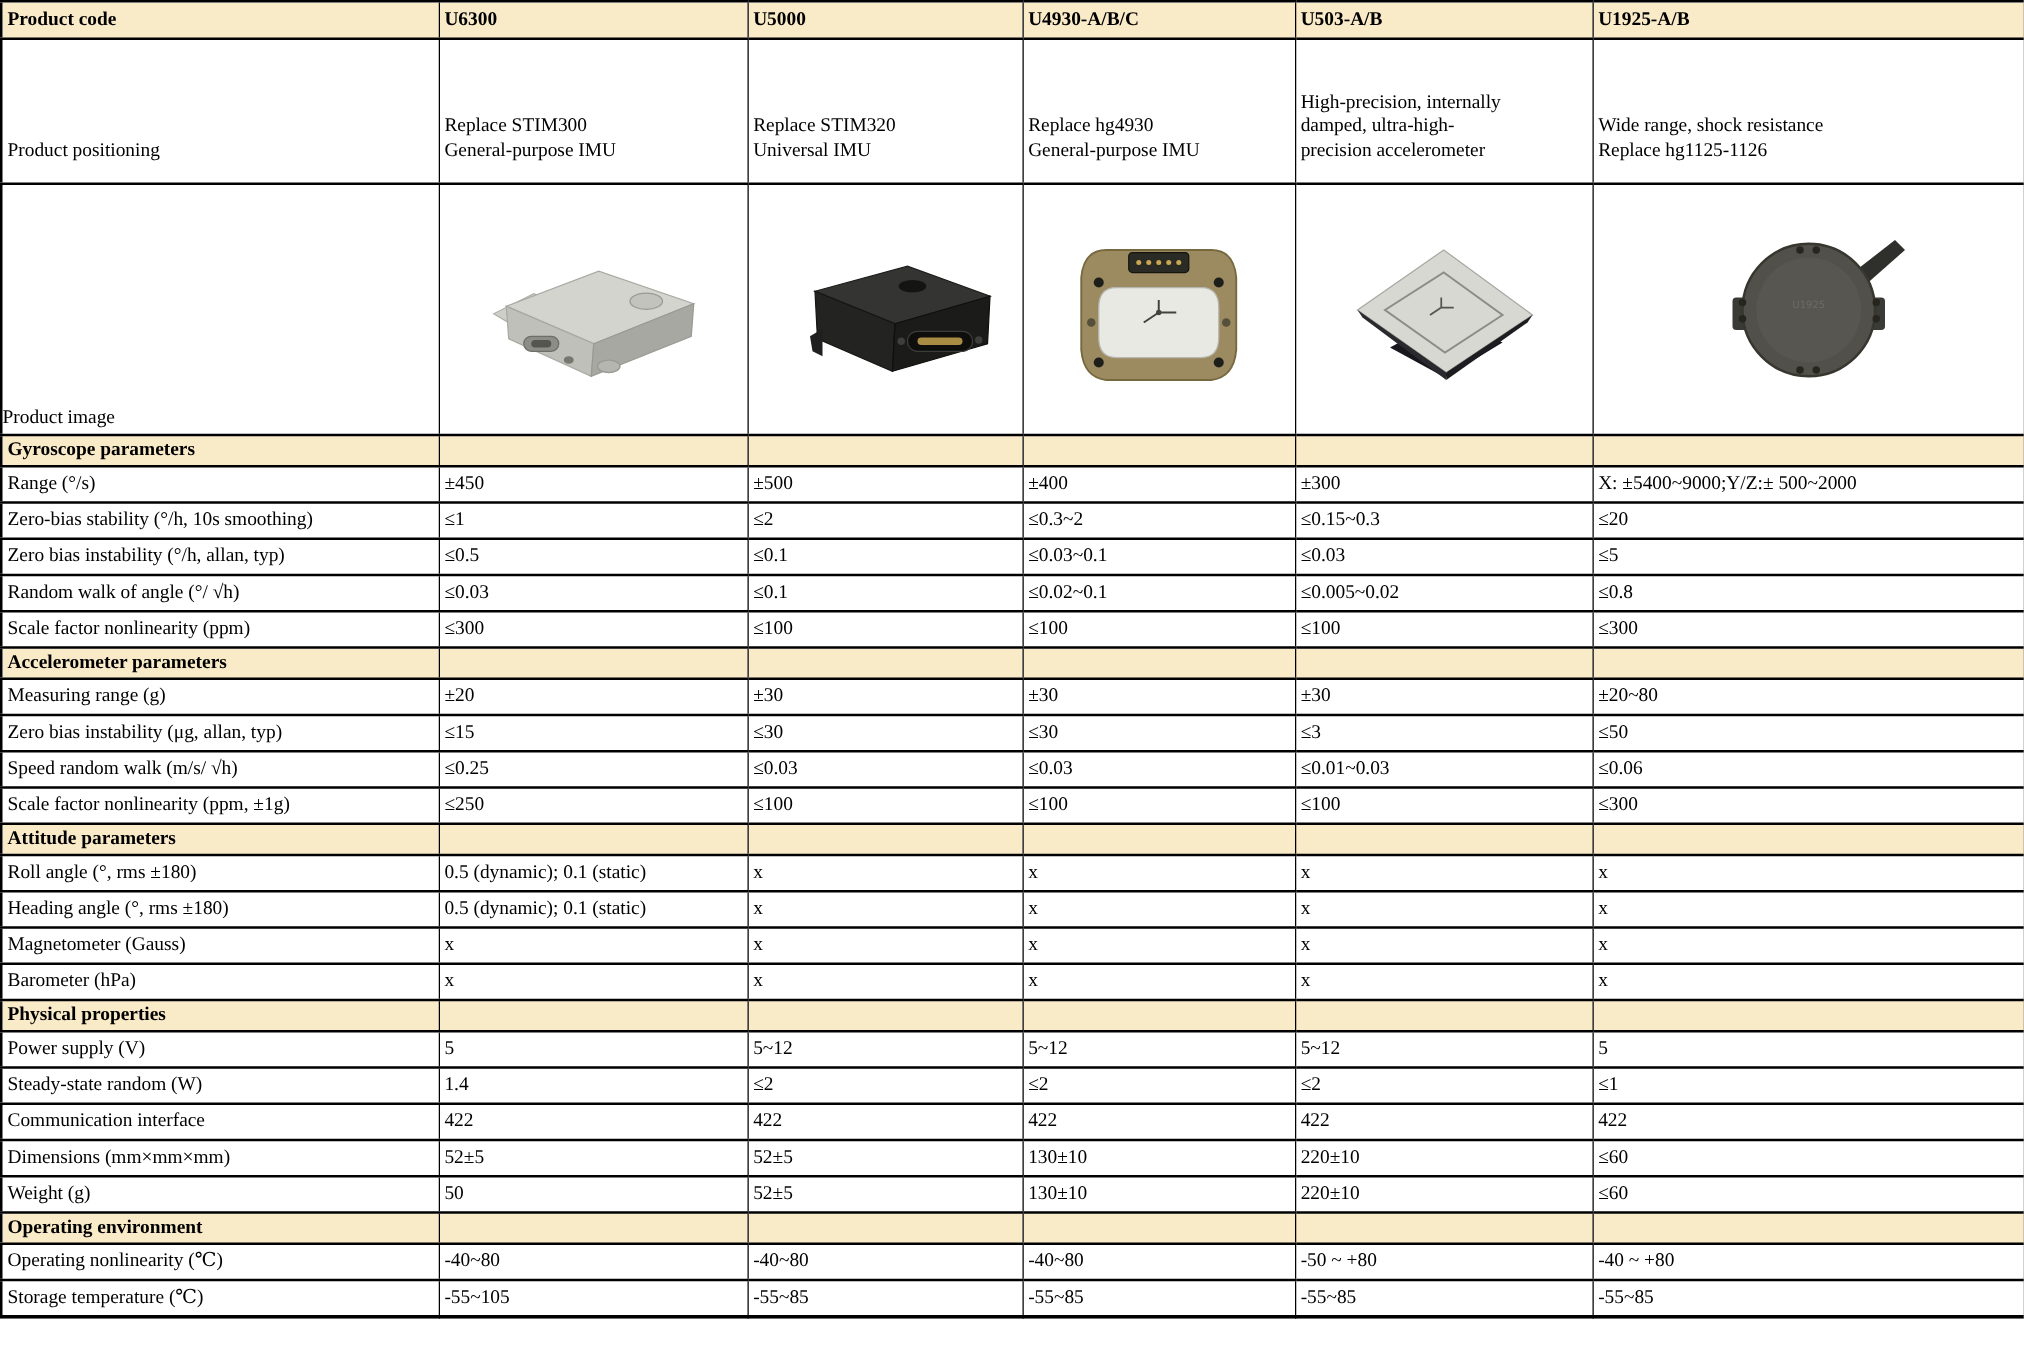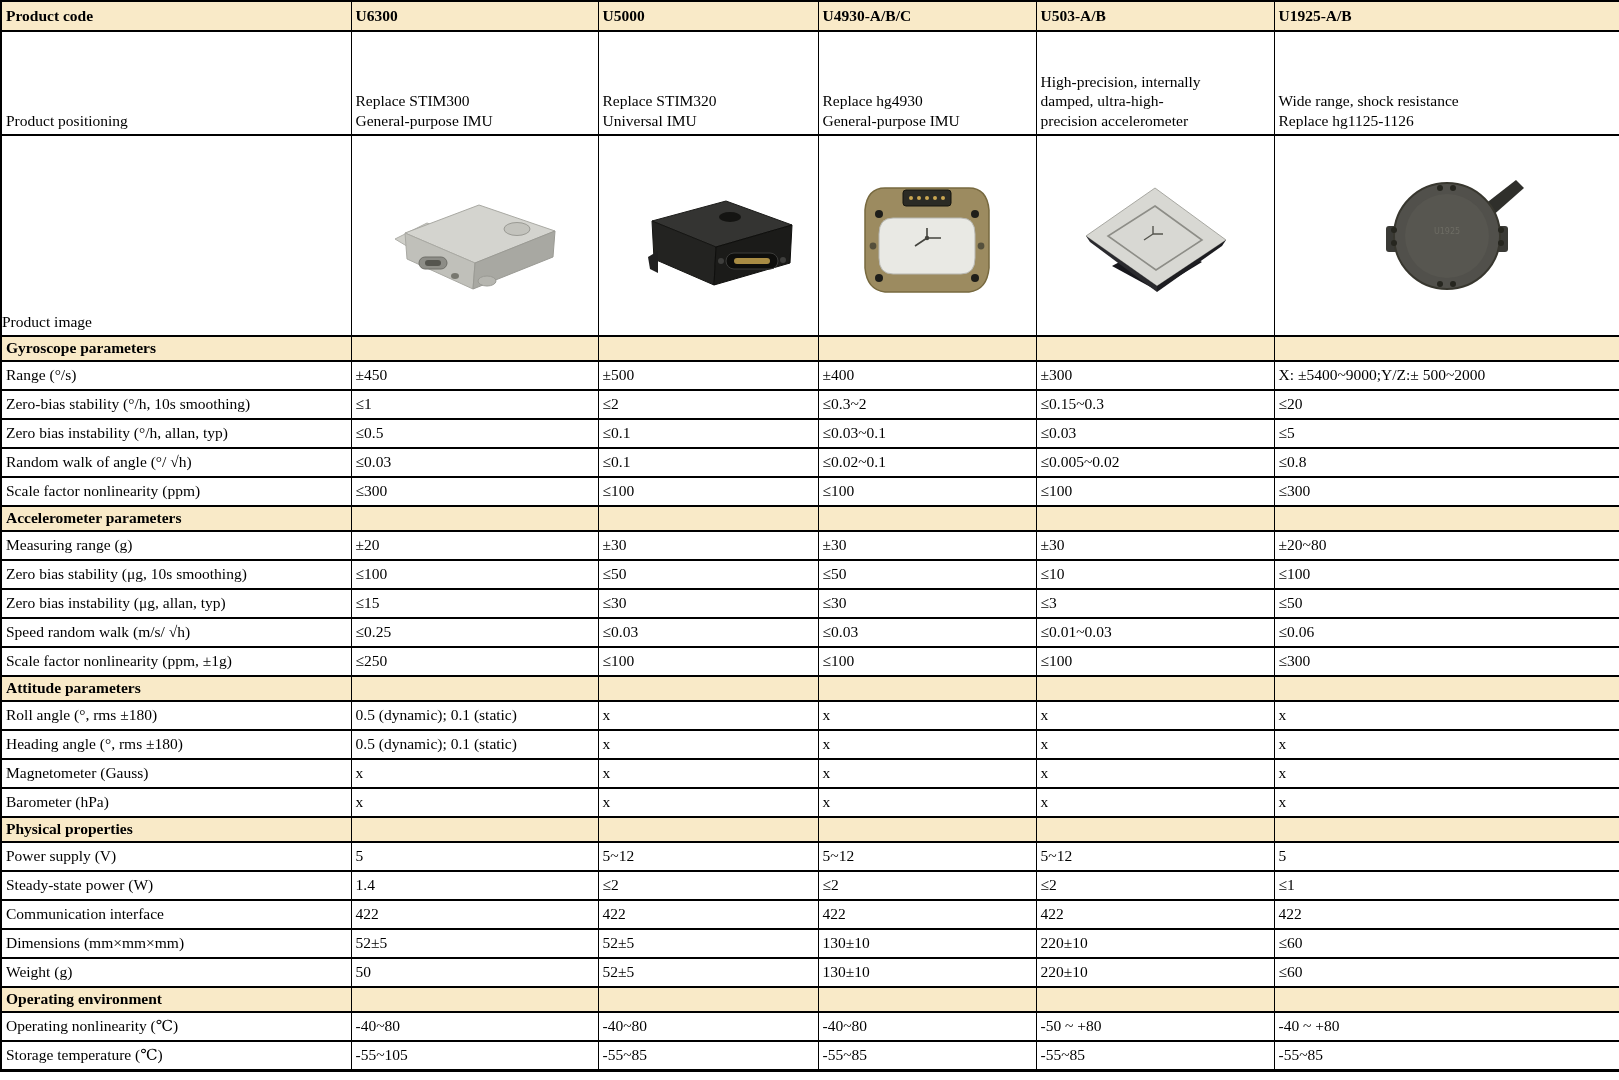--- a/index.html
+++ b/index.html
@@ -2,21 +2,21 @@
 <html><head>
 <meta charset="utf-8">
 <style>
   html,body{margin:0;padding:0;background:#fff;}
   body{font-family:"Liberation Serif","DejaVu Serif",serif;color:#000;}
   .spec-table{border-collapse:collapse;table-layout:fixed;width:1619px;background:#fff;border:2px solid #000;border-bottom:3px solid #000;}
   .spec-table td{border:1px solid #000;border-top-width:2px;border-bottom-width:2px;padding:1px 4px;font-size:15.5px;line-height:1.25;vertical-align:middle;white-space:pre-wrap;overflow:hidden;}
   .section-bg{background:#F9EAC8;}
   .hdr{font-size:16px;font-weight:bold;}
   tr.r-code td{height:26px;}
-  tr.r-pos td{height:97px;vertical-align:bottom;padding-bottom:4px;}
+  tr.r-pos td{height:97px;vertical-align:bottom;padding-bottom:16px;}
   tr.r-img td{height:139px;vertical-align:bottom;text-align:center;padding:2px 2px 1px 2px;}
   tr.r-img td.label-cell{text-align:left;vertical-align:bottom;padding:1px 4px 3px 0;}
   tr.r-sec td{height:21px;}
   tr.r-data td{height:25px;}
   .imgbox{display:flex;align-items:center;justify-content:center;width:100%;height:118px;}
   svg{display:block;}
 </style>
 </head>
 <body>
 
@@ -203,28 +203,20 @@
       </tr>
       <tr class="r-data">
         <td class="label-cell">Measuring range (g)</td>
         <td>±20</td>
         <td>±30</td>
         <td>±30</td>
         <td>±30</td>
         <td>±20~80</td>
       </tr>
       <tr class="r-data">
-        <td class="label-cell">Zero bias stability (μg, 10s smoothing)</td>
-        <td>≤100</td>
-        <td>≤50</td>
-        <td>≤50</td>
-        <td>≤10</td>
-        <td>≤100</td>
-      </tr>
-      <tr class="r-data">
         <td class="label-cell">Zero bias instability (μg, allan, typ)</td>
         <td>≤15</td>
         <td>≤30</td>
         <td>≤30</td>
         <td>≤3</td>
         <td>≤50</td>
       </tr>
       <tr class="r-data">
         <td class="label-cell">Speed random walk (m/s/ √h)</td>
         <td>≤0.25</td>
@@ -291,21 +283,21 @@
       </tr>
       <tr class="r-data">
         <td class="label-cell">Power supply (V)</td>
         <td>5</td>
         <td>5~12</td>
         <td>5~12</td>
         <td>5~12</td>
         <td>5</td>
       </tr>
       <tr class="r-data">
-        <td class="label-cell">Steady-state power (W)</td>
+        <td class="label-cell">Steady-state random (W)</td>
         <td>1.4</td>
         <td>≤2</td>
         <td>≤2</td>
         <td>≤2</td>
         <td>≤1</td>
       </tr>
       <tr class="r-data">
         <td class="label-cell">Communication interface</td>
         <td>422</td>
         <td>422</td>

